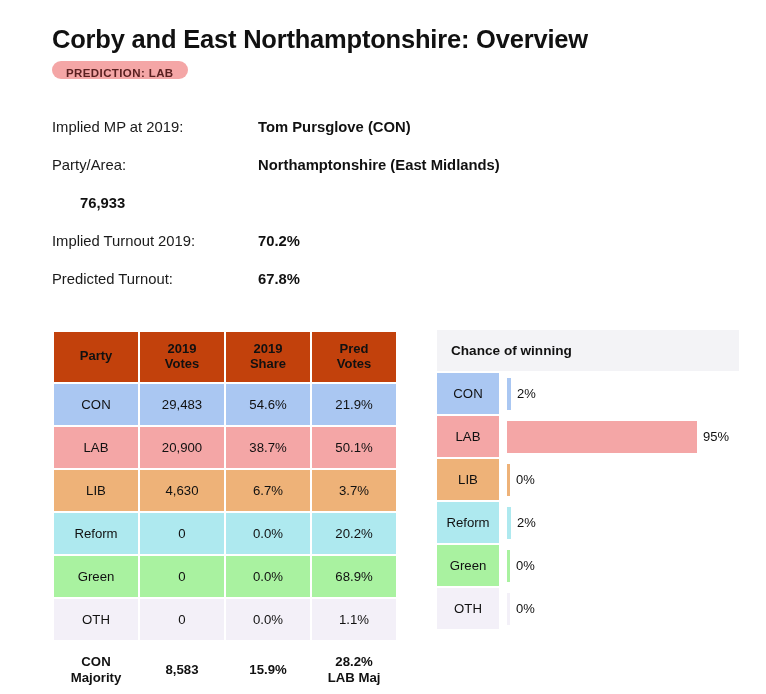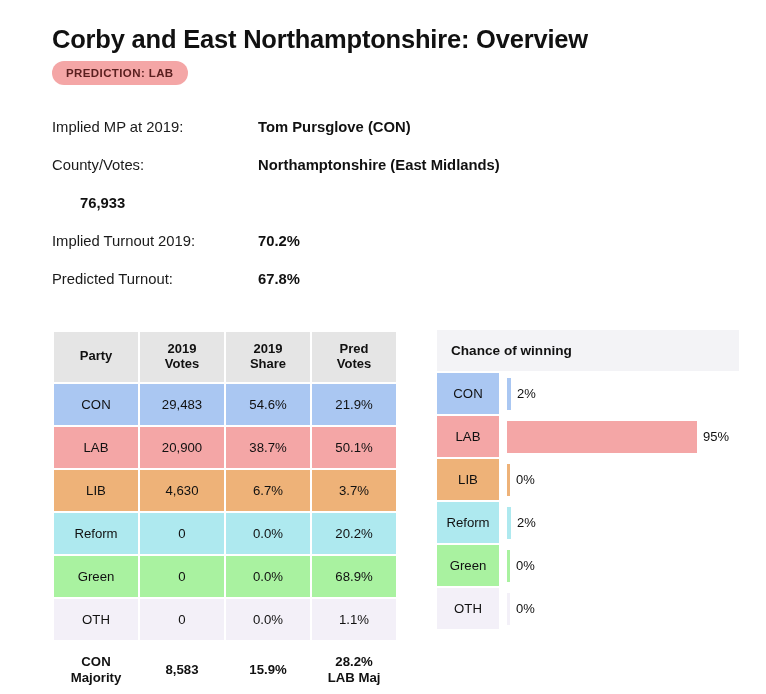--- a/index.html
+++ b/index.html
@@ -29,21 +29,21 @@
     color: #111;
     margin-top: 13px;
   }
   .badge {
     position: absolute;
     left: 52px;
     top: 61px;
     background: #f4a6a6;
     color: #5a2020;
     border-radius: 14px;
-    padding: 6px 14px 6px 14px;
+    padding: 6px 14px 0 14px;
     font-size: 11.5px;
     font-weight: bold;
     letter-spacing: 0.4px;
   }
   .facts {
     position: absolute;
     left: 52px;
     top: 119px;
     width: 640px;
   }
@@ -66,21 +66,21 @@
   
   .ptable {
     position: absolute;
     left: 52px;
     top: 330px;
     border-collapse: separate;
     border-spacing: 2px;
     font-size: 13.2px;
   }
   .ptable th {
-    background: #e5e5e5;
+    background: #c2410c;
     font-weight: bold;
     padding: 10px 6px;
     text-align: center;
     color: #111;
     font-size: 13px;
     line-height: 1.15;
   }
   .ptable td {
     padding: 13px 6px;
     text-align: center;
@@ -173,21 +173,21 @@
   <div class="title">Corby and East Northamptonshire: Overview</div>
 
   <div class="badge">PREDICTION: LAB</div>
 
   <div class="facts">
     <div class="fact-row">
       <div class="fact-label">Implied MP at 2019:</div>
       <div class="fact-value">Tom Pursglove  (CON)</div>
     </div>
     <div class="fact-row">
-      <div class="fact-label">County/Votes:</div>
+      <div class="fact-label">Party/Area:</div>
       <div class="fact-value">Northamptonshire (East Midlands)</div>
     </div>
     <div class="fact-row">
       <div class="fact-value">76,933</div>
     </div>
     <div class="fact-row">
       <div class="fact-label">Implied Turnout 2019:</div>
       <div class="fact-value">70.2%</div>
     </div>
     <div class="fact-row">

